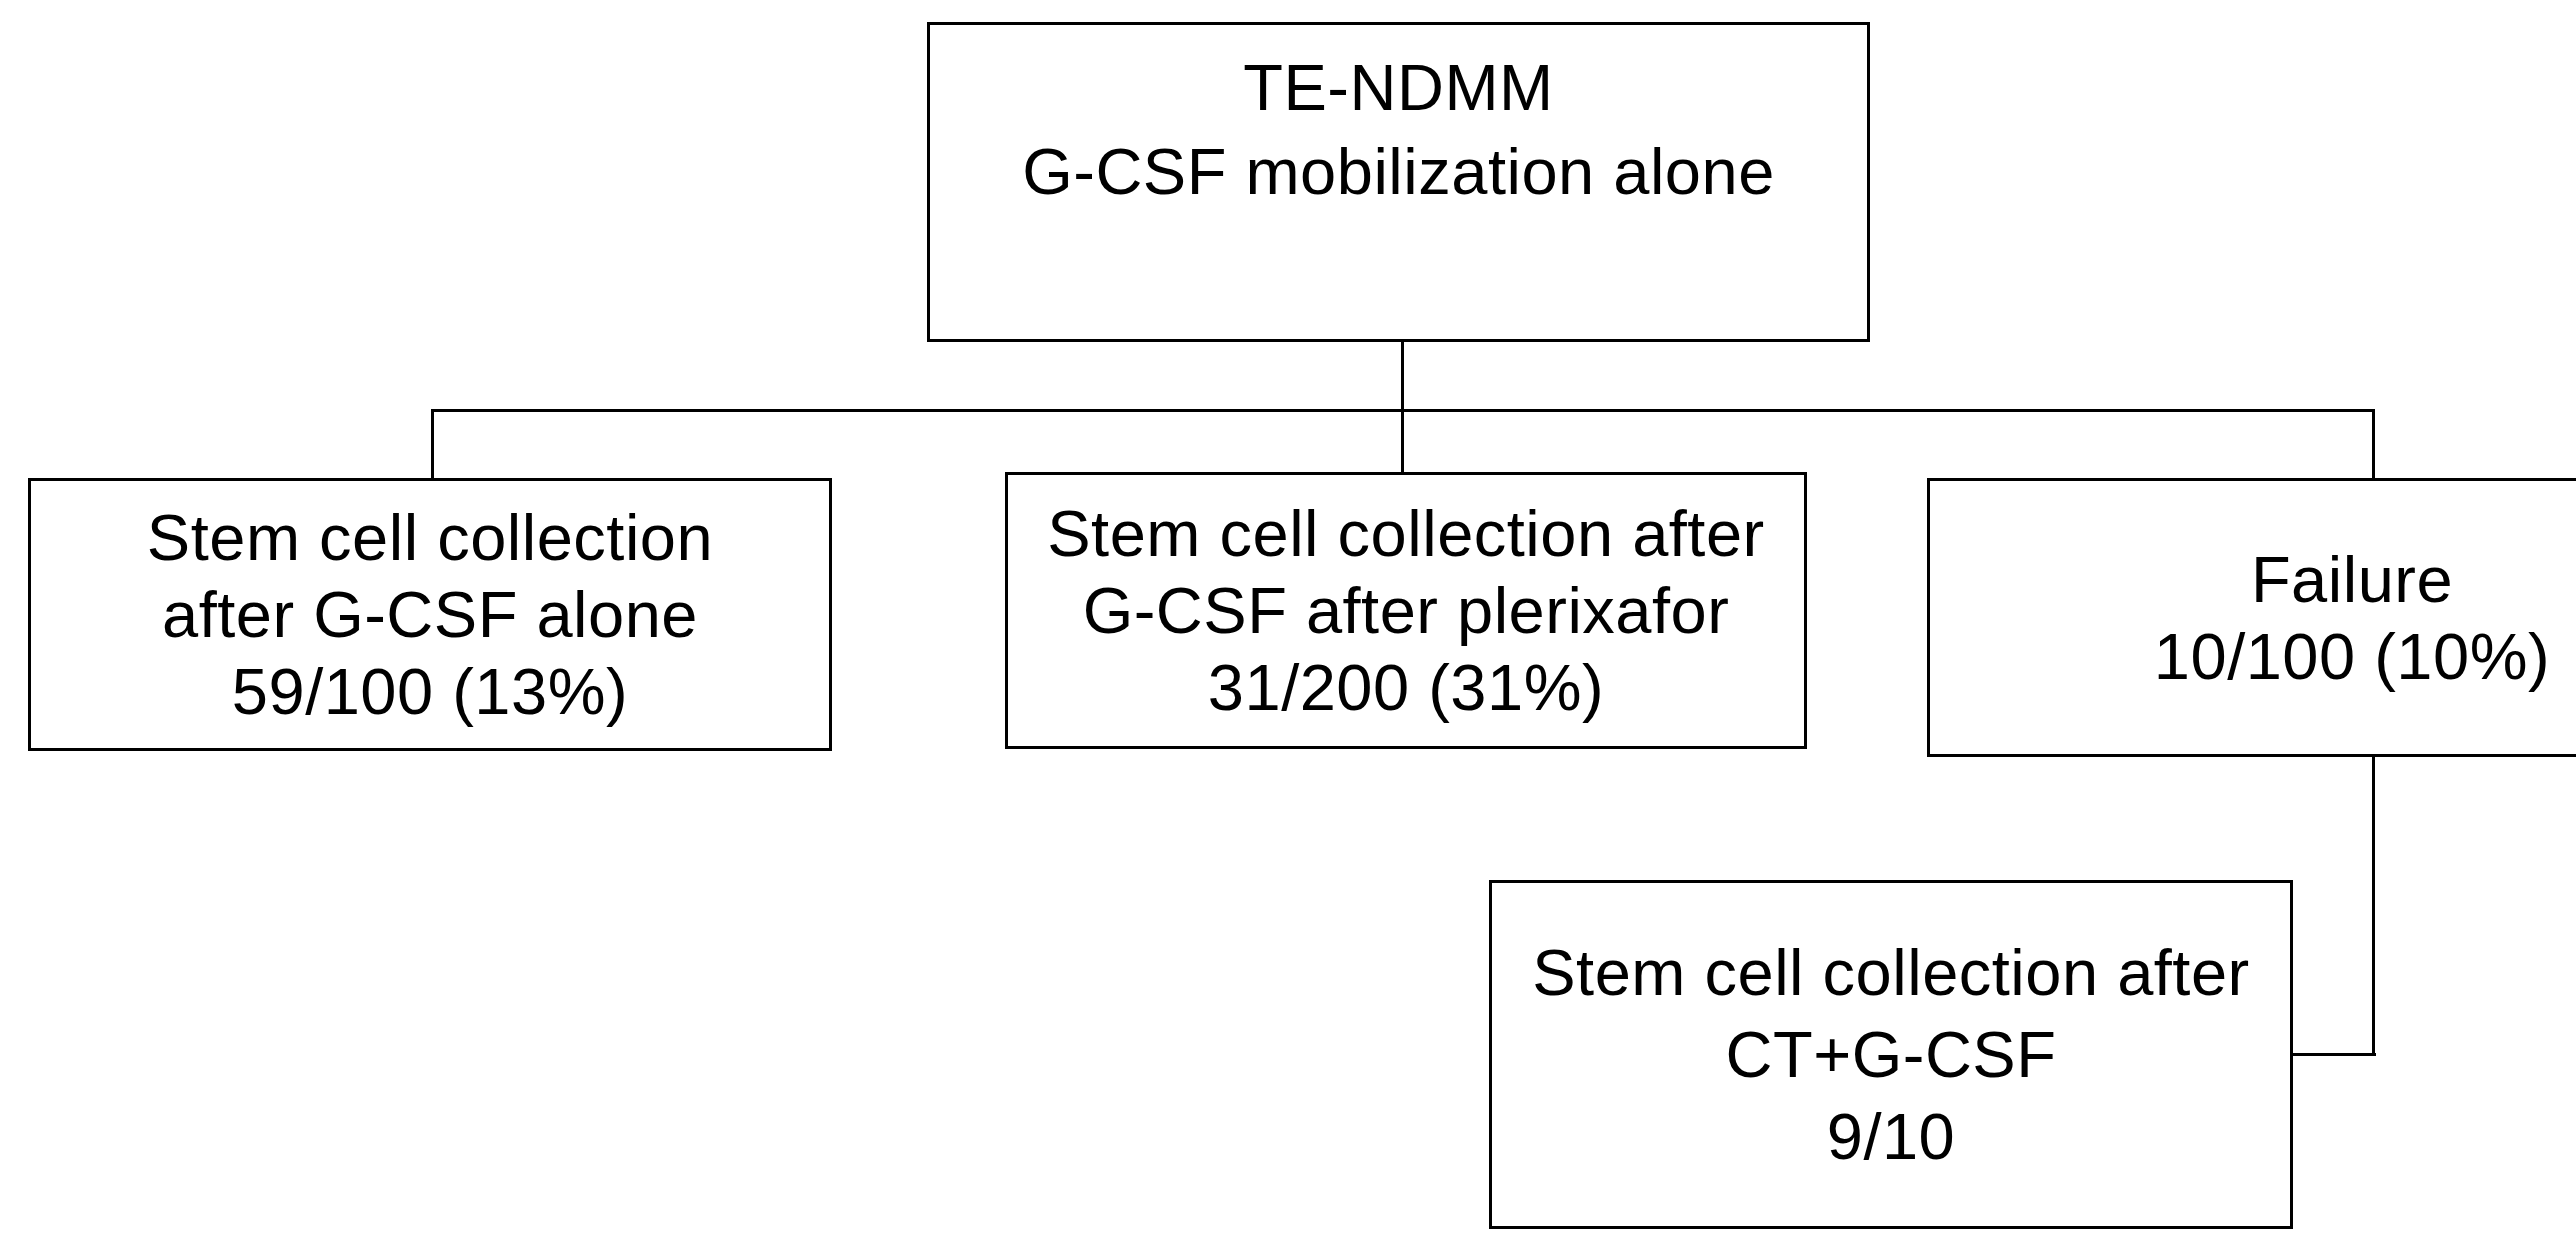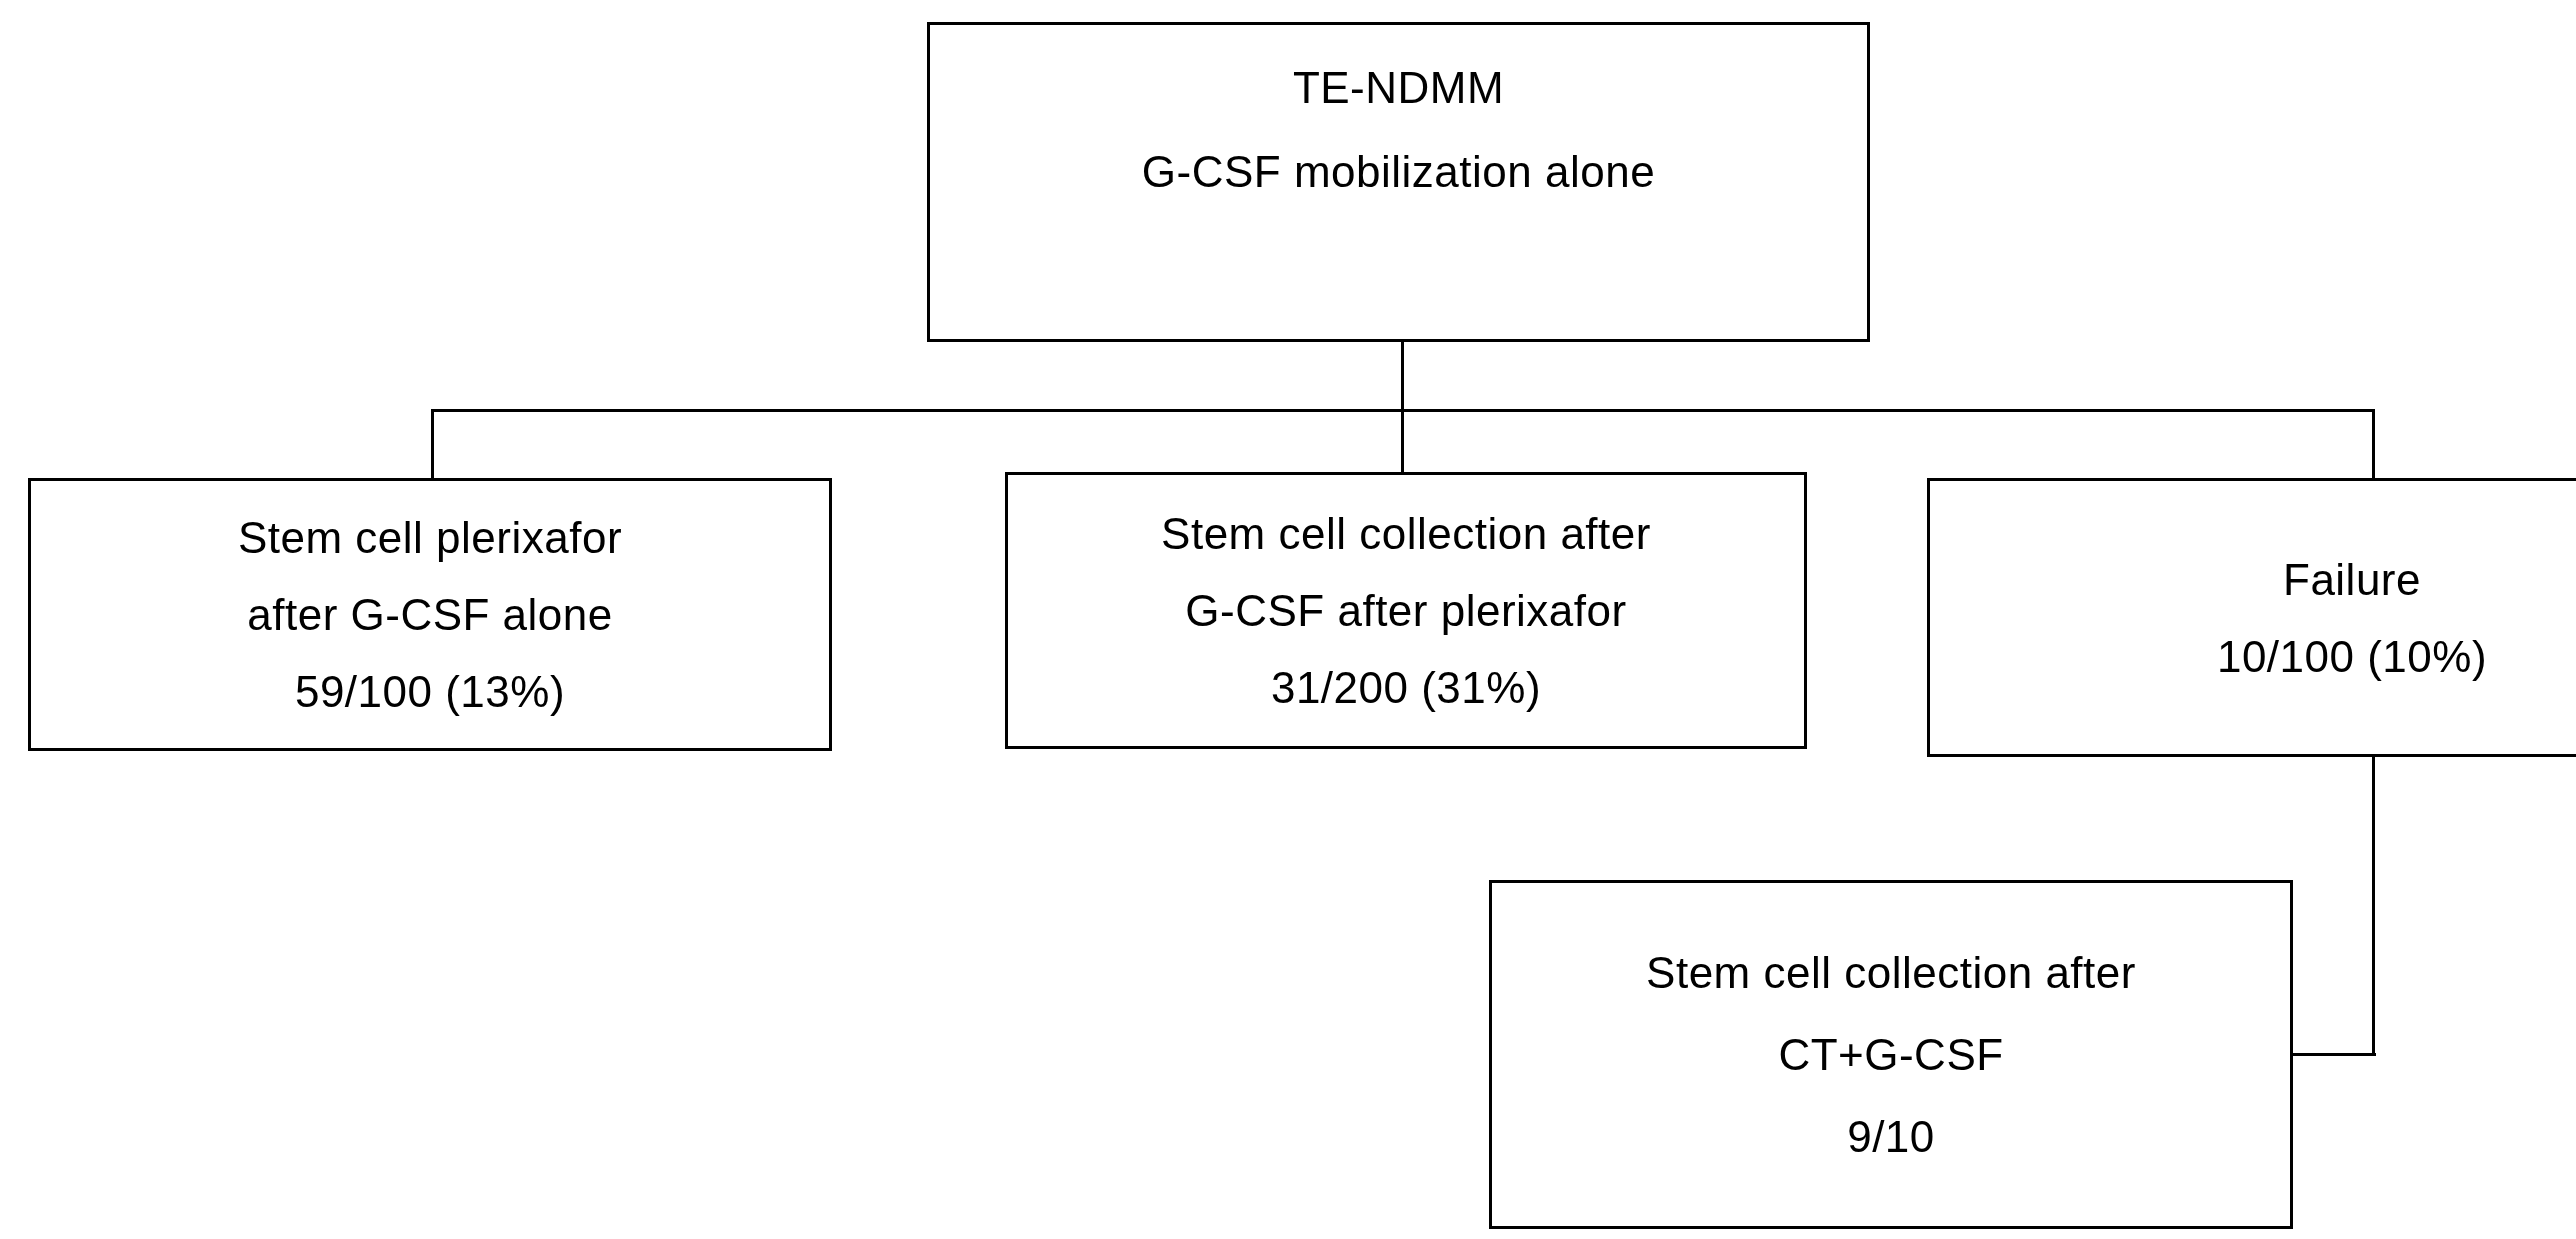--- a/index.html
+++ b/index.html
@@ -25,21 +25,21 @@
     position: absolute;
     box-sizing: border-box;
     border: 3.1px solid var(--line, #000000);
     background: var(--bg, #ffffff);
     z-index: 2;
     display: flex;
     flex-direction: column;
     align-items: center;
     justify-content: center;
     text-align: center;
-    font-size: 44px;
+    font-size: 65px;
     line-height: 77px;
     letter-spacing: 0.5px;
   }
   .node .line-text {
     white-space: nowrap;
   }
   
   .node.root {
     justify-content: flex-start;
     padding-top: 21.6px;
@@ -75,21 +75,21 @@
   <div class="connector" id="c-right-drop"></div>
   <div class="connector" id="c-failure-drop"></div>
   <div class="connector" id="c-bottom-elbow"></div>
 
   <div class="node root" id="node-root">
     <div class="line-text">TE-NDMM</div>
     <div class="line-text">G-CSF mobilization alone</div>
   </div>
 
   <div class="node" id="node-left">
-    <div class="line-text">Stem cell plerixafor</div>
+    <div class="line-text">Stem cell collection</div>
     <div class="line-text">after G-CSF alone</div>
     <div class="line-text">59/100 (13%)</div>
   </div>
 
   <div class="node" id="node-middle">
     <div class="line-text">Stem cell collection after</div>
     <div class="line-text">G-CSF after plerixafor</div>
     <div class="line-text">31/200 (31%)</div>
   </div>
 

